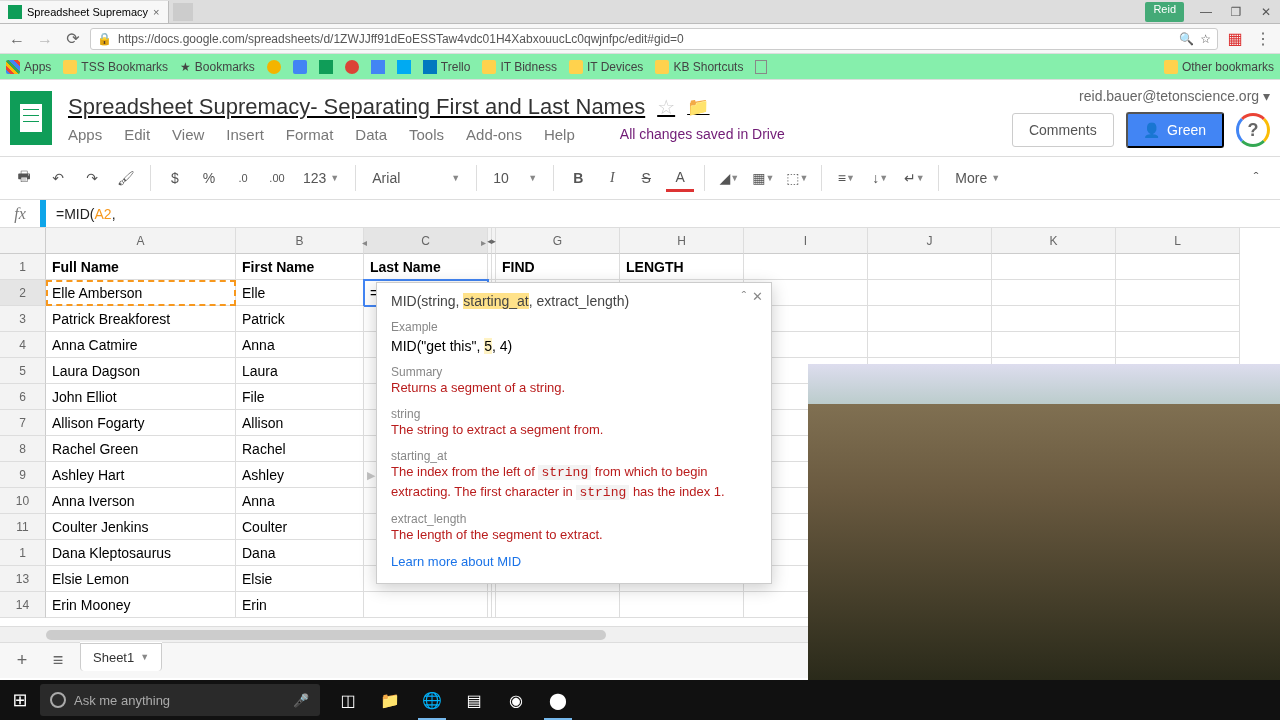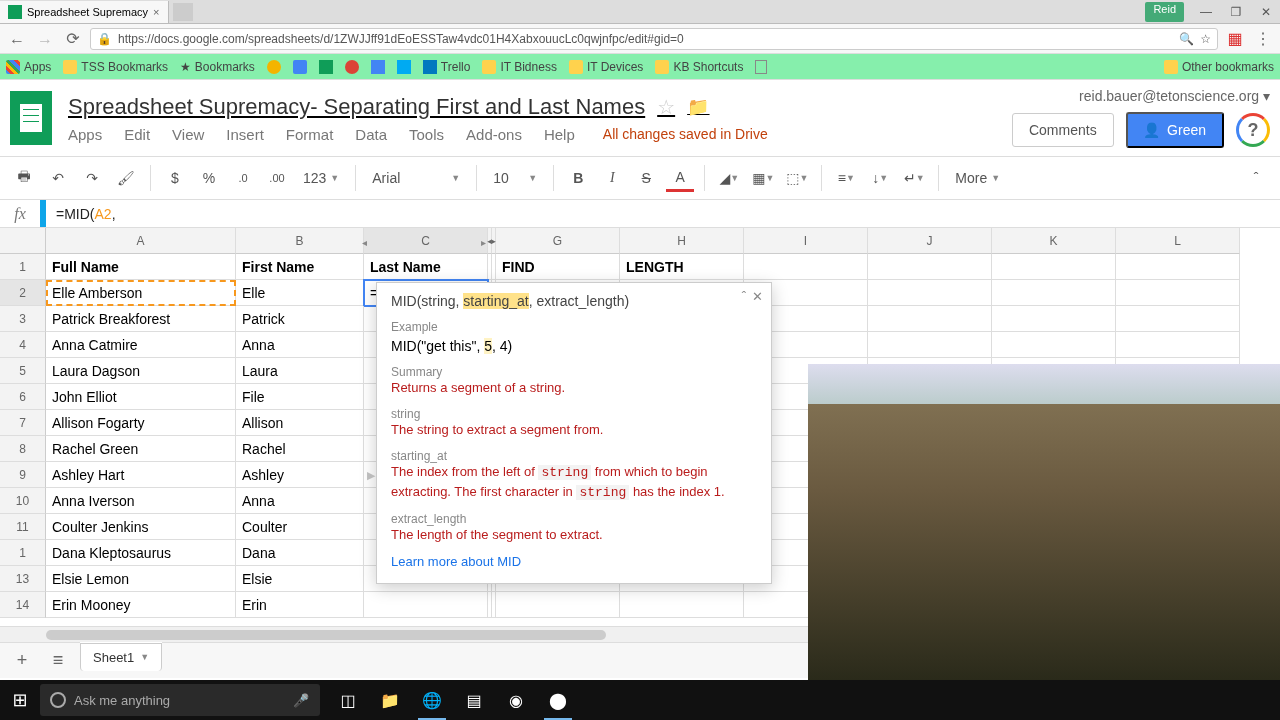--- a/index.html
+++ b/index.html
@@ -32,21 +32,21 @@
 .sheets-header { display: flex; align-items: center; padding: 8px 10px 0 10px; gap: 16px; }
 .sheets-logo { width: 42px; height: 54px; background: #0f9d58; display: flex; align-items: center; justify-content: center; }
 .sheets-logo-inner { width: 22px; height: 28px; background: #fff; position: relative; }
 .sheets-logo-inner::before { content:""; position:absolute; left:3px; right:3px; top:5px; bottom:5px; background:linear-gradient(#0f9d58 0 1px,transparent 1px 6px,#0f9d58 6px 7px,transparent 7px 12px,#0f9d58 12px 13px,transparent 13px 18px); }
 .doc-area { flex: 1; }
 .doc-title-row { display: flex; align-items: center; gap: 12px; text-decoration: underline; }
 .doc-title { font-size: 22px; color: #333; }
 .doc-star { color: #ccc; font-size: 20px; }
 .doc-folder { color: #888; font-size: 18px; }
 .menu-bar { display: flex; gap: 22px; margin-top: 6px; font-size: 15px; color: #777; align-items:center; }
-.menu-bar .saved { color: #c2410c; font-size: 14px; margin-left: 6px; }
+.menu-bar .saved { color: #701a75; font-size: 14px; margin-left: 23px; }
 .header-right { display: flex; align-items: center; gap: 12px; }
 .comments-btn { background: #fff; border: 1px solid #ccc; padding: 8px 16px; font-size: 14px; color: #555; border-radius: 3px; }
 .share-btn { background: #4285f4; color: #fff; padding: 8px 16px; font-size: 14px; border-radius: 3px; display:flex; align-items:center; gap:6px; }
 .help-btn { width: 34px; height: 34px; border-radius: 50%; border: 3px solid; border-color: #ea4335 #fbbc05 #34a853 #4285f4; display:flex; align-items:center; justify-content:center; font-size:18px; color:#666; font-weight:bold; }
 .user-email { font-size: 14px; color: #666; text-align:right; }
 
 
 .toolbar { height: 44px; border-top: 1px solid #ddd; border-bottom: 1px solid #ddd; display:flex; align-items:center; padding: 0 10px; gap:6px; margin-top:8px; }
 .tb-sep { width: 1px; height: 26px; background: #ddd; margin: 0 4px; }
 .tb-btn { min-width: 28px; height: 28px; display:flex; align-items:center; justify-content:center; color:#555; font-size:14px; }

